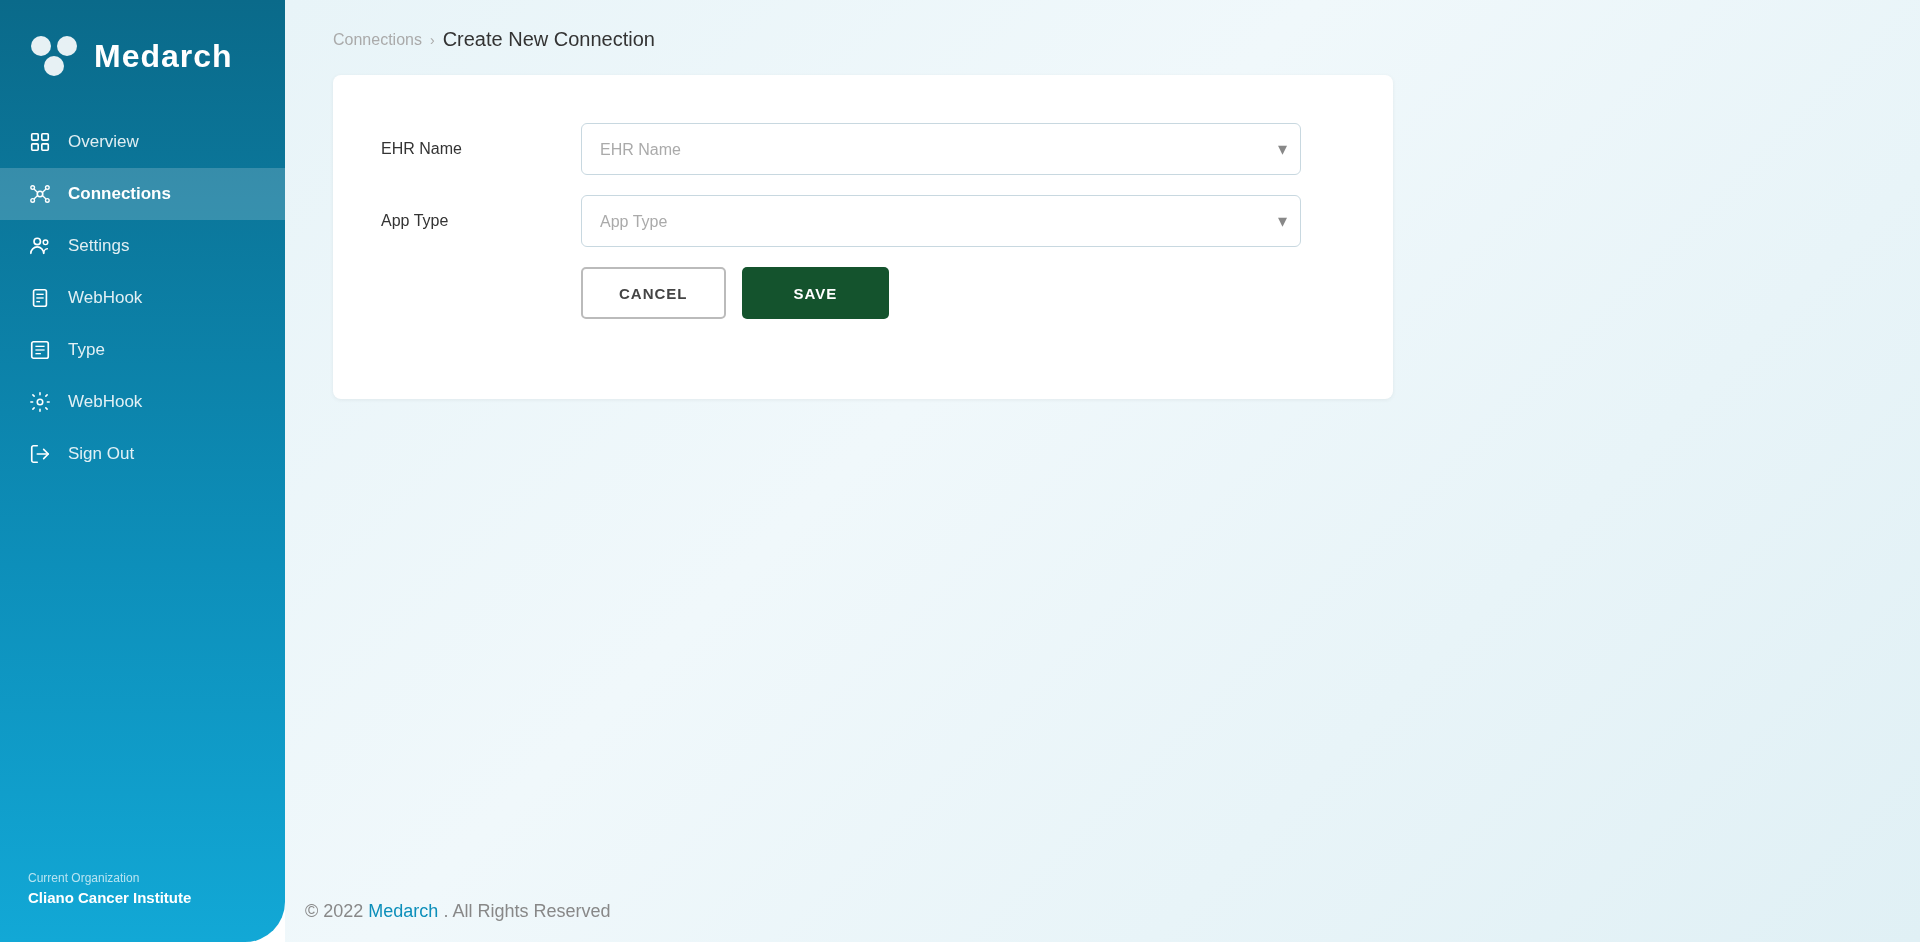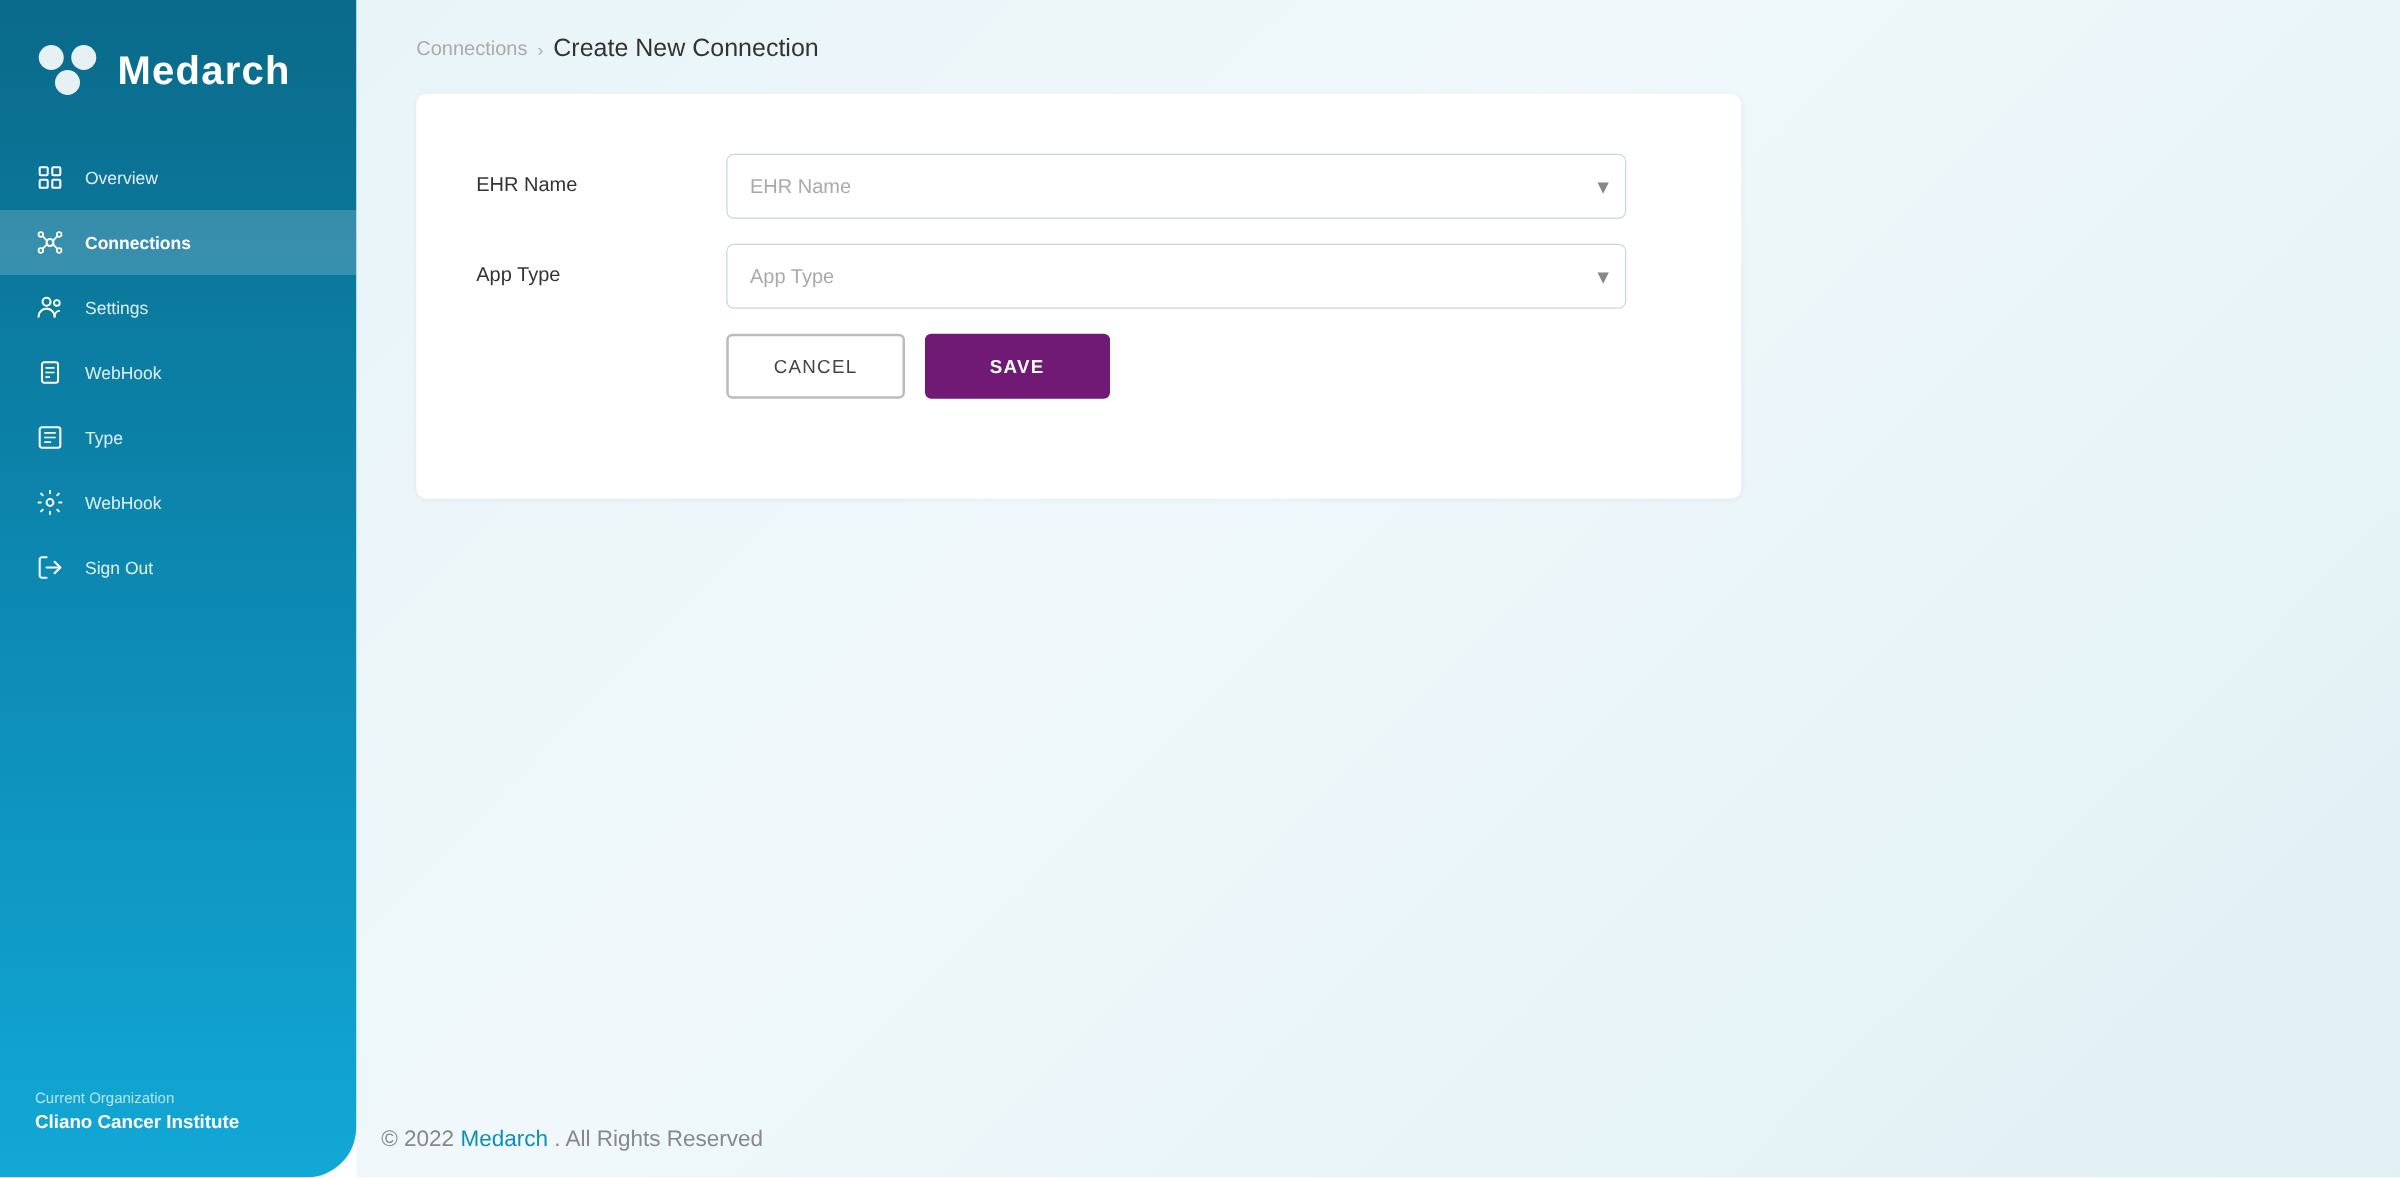--- a/index.html
+++ b/index.html
@@ -35,21 +35,21 @@
     .sidebar-nav {
       flex: 1;
       padding: 8px 0;
     }
     .nav-item {
       display: flex;
       align-items: center;
       gap: 16px;
       padding: 14px 28px;
       cursor: pointer;
-      font-size: 14px;
+      font-size: 17px;
       font-weight: 400;
       color: rgba(255,255,255,0.88);
       border-radius: 0;
       transition: background 0.15s;
     }
     .nav-item.active {
       background: rgba(255,255,255,0.18);
       font-weight: 600;
       color: white;
     }
@@ -173,30 +173,30 @@
       margin-top: 8px;
       padding-left: 200px;
     }
     .btn-cancel {
       padding: 0 36px;
       height: 52px;
       background: white;
       border: 2px solid #bbb;
       border-radius: 5px;
       font-size: 15px;
-      font-weight: 400;
+      font-weight: 700;
       color: #444;
       cursor: pointer;
       letter-spacing: 1px;
       text-transform: uppercase;
     }
     .btn-save {
       padding: 0 52px;
       height: 52px;
-      background: #701a75;
+      background: #14532d;
       border: none;
       border-radius: 5px;
       font-size: 15px;
       font-weight: 700;
       color: white;
       cursor: pointer;
       letter-spacing: 1px;
       text-transform: uppercase;
     }
 

